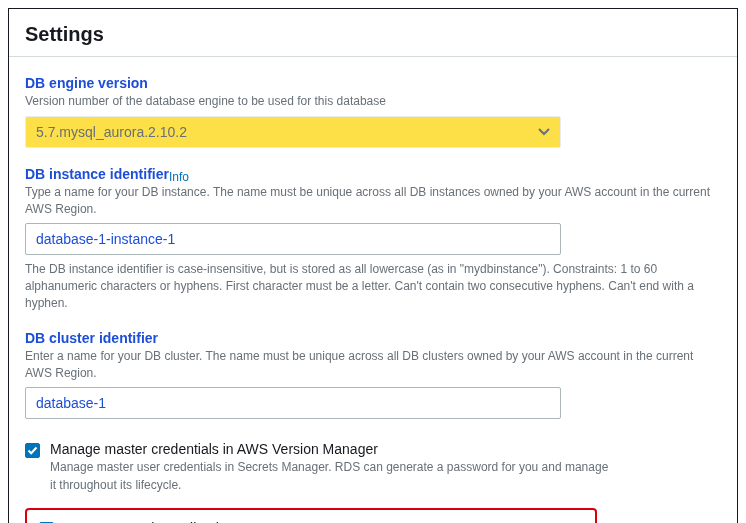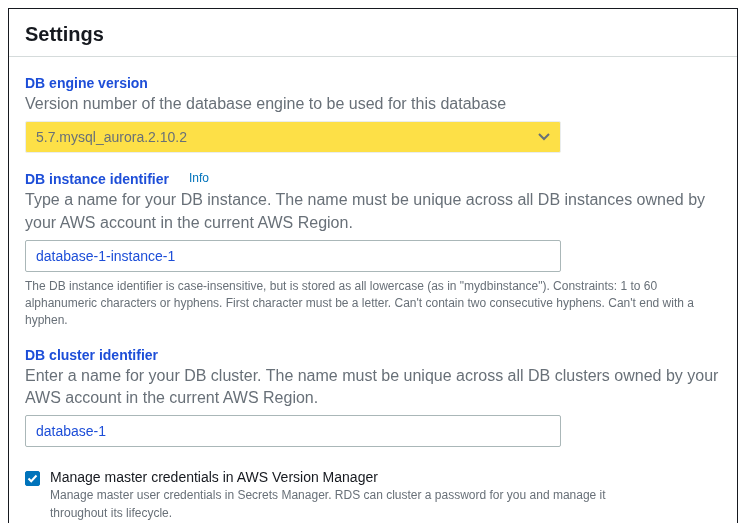--- a/index.html
+++ b/index.html
@@ -22,35 +22,35 @@
     font-size: 20px;
     font-weight: 700;
     margin: 0 0 6px 0;
   }
   .divider {
     border: none;
     border-top: 1px solid #d5dbdb;
     margin: 10px -16px 18px -16px;
   }
   .field { margin-bottom: 18px; }
-  .label-row { display: flex; align-items: flex-start; gap: 20px; }
+  .label-row { display: flex; align-items: flex-end; gap: 0; }
   .field-label {
     font-size: 14px;
     font-weight: 700;
     color: #1d4ed8;
     margin-bottom: 2px;
   }
   .info-link {
     color: #0073bb;
     font-size: 12px;
     font-weight: 400;
     cursor: pointer;
   }
   .helper {
-    font-size: 16px;
+    font-size: 12px;
     color: #687078;
     line-height: 1.4;
     margin: 0 0 6px 0;
     max-width: 695px;
   }
   .helper-below {
     font-size: 12px;
     color: #687078;
     line-height: 1.4;
     margin: 6px 0 0 0;
@@ -163,21 +163,21 @@
   </div>
 
   <div class="checkbox-row" style="margin-top:22px;">
     <div class="cb">
       <svg viewBox="0 0 13 13">
           <path d="M2.5 6.5 L5.2 9.2 L10.5 3.5" fill="none" stroke="#fff" stroke-width="2"></path>
         </svg>
     </div>
     <div>
       <div class="cb-label">Manage master credentials in AWS Version Manager</div>
-      <div class="cb-helper">Manage master user credentials in Secrets Manager. RDS can cluster a password for you and manage it throughout its lifecycle.</div>
+      <div class="cb-helper">Manage master user credentials in Secrets Manager. RDS can generate a password for you and manage it throughout its lifecycle.</div>
     </div>
   </div>
 
   <div class="highlight-box">
     <div class="checkbox-row">
       <div class="cb">
         
       </div>
       <div>
         <div class="cb-label">Rotate secret immediately</div>

